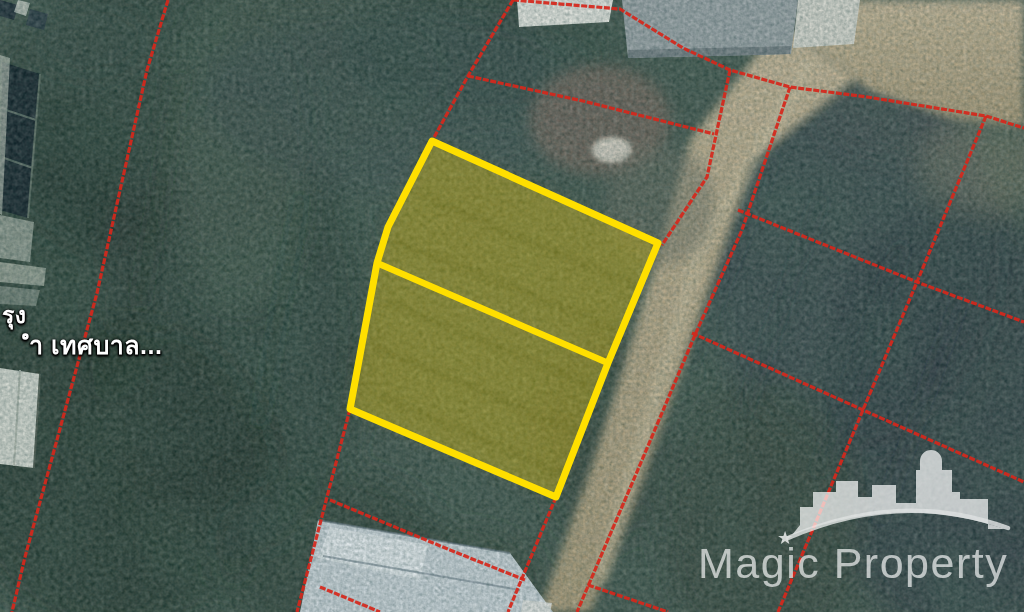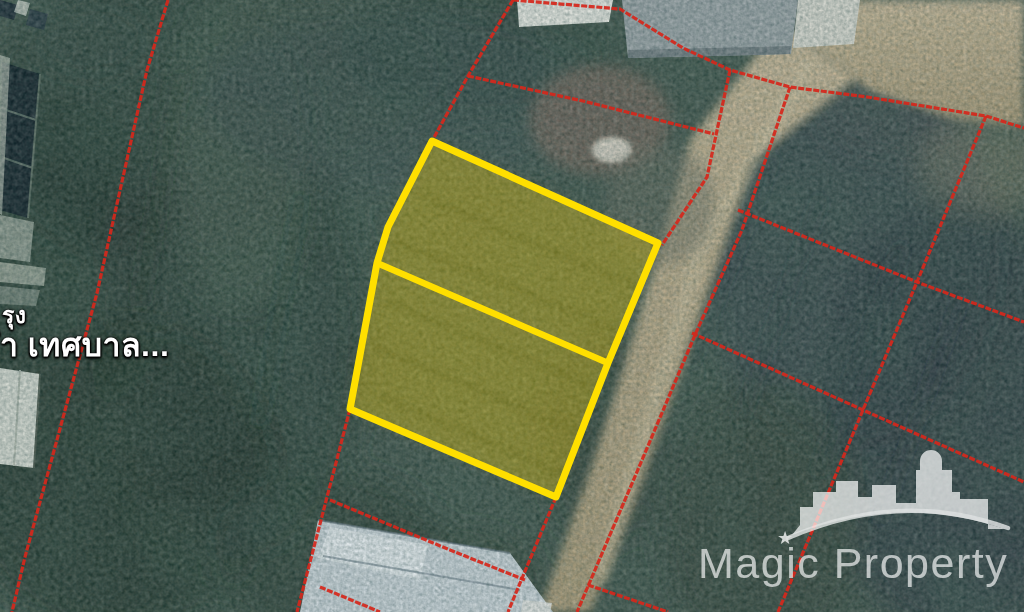--- a/index.html
+++ b/index.html
@@ -8,21 +8,21 @@
   .stage svg.map{position:absolute;left:0;top:0;}
   .redline{fill:none;stroke:var(--c-boundary,#d5281c);stroke-width:3.2;
            stroke-dasharray:6 1.6;opacity:.93;}
   .ylw-fill{fill:var(--c-highlight,#ffdf00);fill-opacity:.27;
             stroke:var(--c-highlight,#ffdf00);stroke-width:7;stroke-linejoin:round;}
   .ylw-div{fill:none;stroke:var(--c-highlight,#ffdf00);stroke-width:6.5;}
   .thai-label{position:absolute;left:0;top:300px;color:#fff;font-weight:700;
               text-shadow:0 0 3px #000,1px 1px 2px #000,-1px 1px 2px #000,0 2px 3px rgba(0,0,0,.9);
               line-height:30px;letter-spacing:.5px;}
   .thai-label .l1{display:block;font-size:23px;padding-left:2px;}
-  .thai-label .l2{display:block;font-size:32px;}
+  .thai-label .l2{display:block;font-size:25px;margin-left:29px;}
   .watermark{position:absolute;left:688px;top:445px;width:336px;height:160px;opacity:.82;}
 </style>
 </head>
 <body>
 
 <div class="stage">
 
   <svg class="map" width="1024" height="612" viewBox="0 0 1024 612">
     <defs>
       <filter id="b14" x="-40%" y="-40%" width="180%" height="180%">

